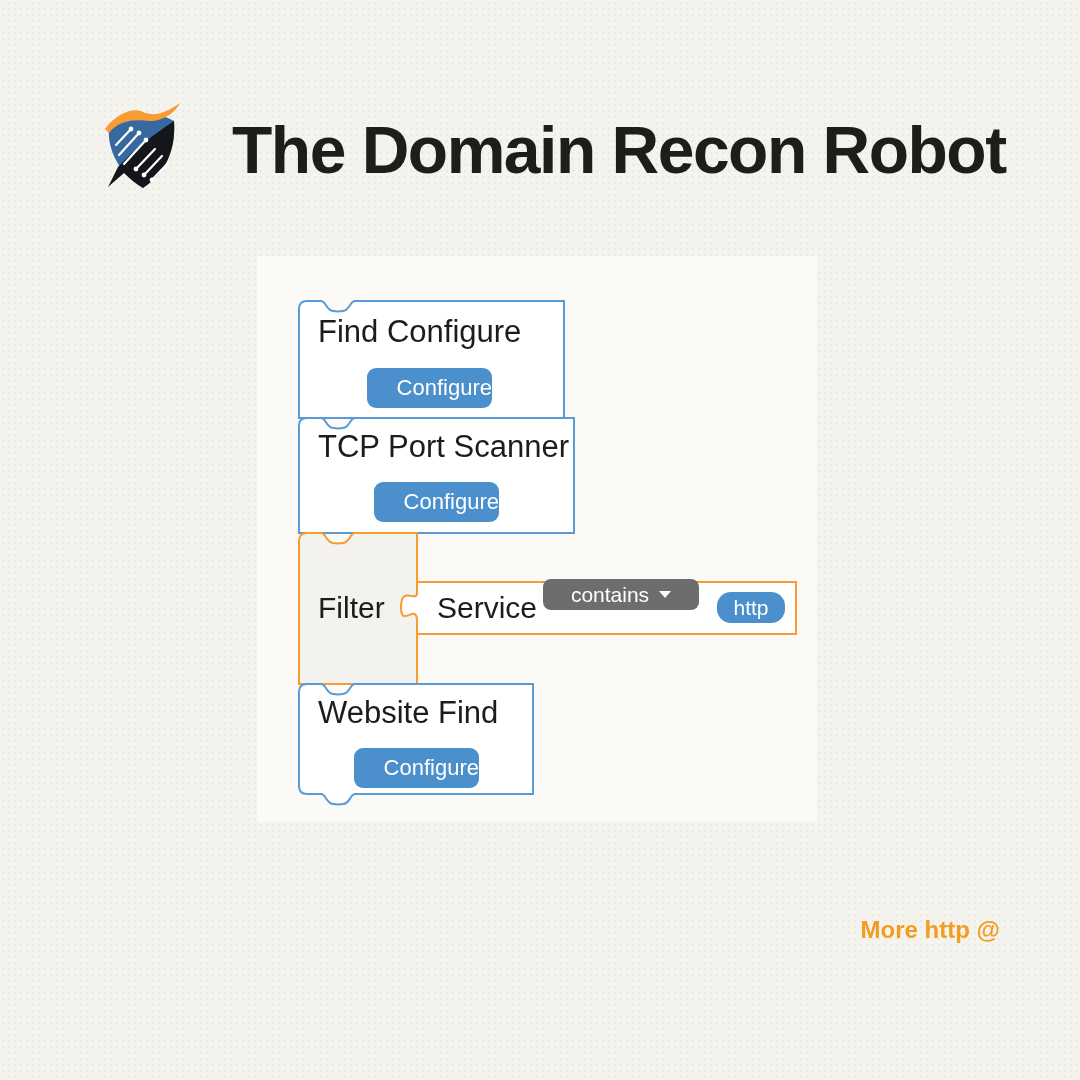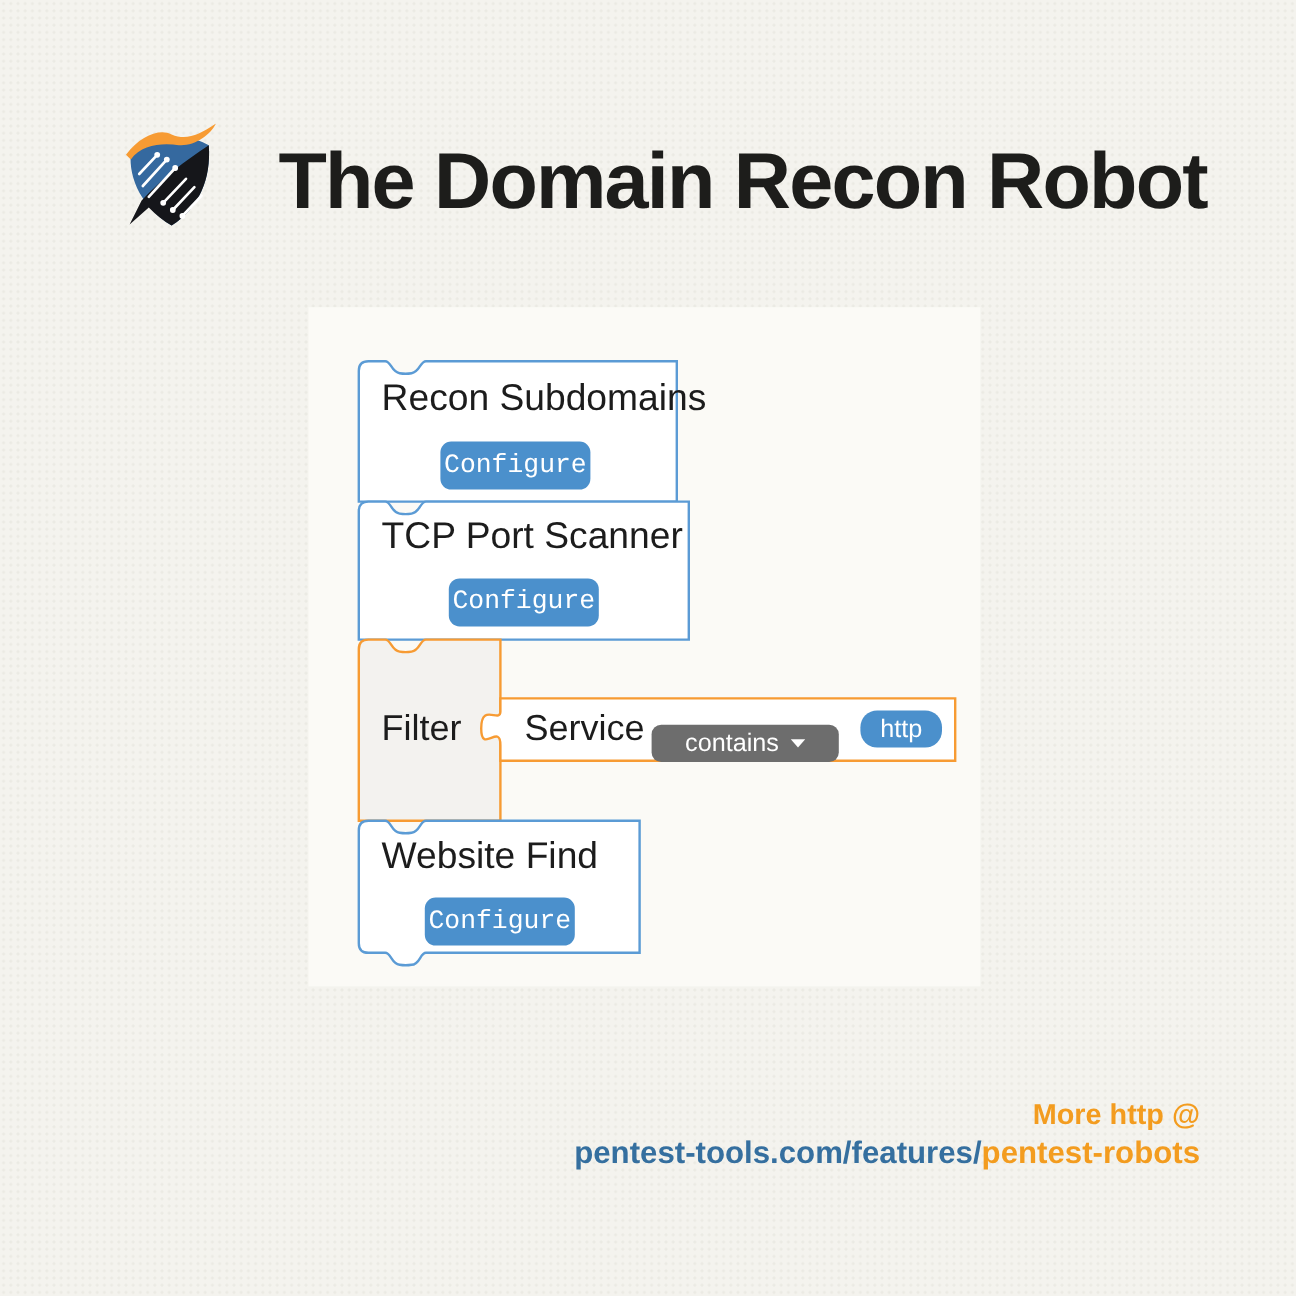--- a/index.html
+++ b/index.html
@@ -23,21 +23,21 @@
     font-size:66px;font-weight:700;letter-spacing:-1.5px;
     color:#1d1d1b;white-space:nowrap;
   }
   .blocks-svg{position:absolute;left:296px;top:298px;width:510px;height:512px;}
   .blk-label{
     position:absolute;font-size:31px;color:#1c1c1c;white-space:nowrap;line-height:1;
   }
   .cfg-btn{
     position:absolute;width:125px;height:40px;border-radius:9px;
     background:#4b90cc;color:#fff;font-size:22px;line-height:40px;
-    text-align:center;border:0;font-family:Liberation Mono, monospace;
+    text-align:right;border:0;font-family:Liberation Sans, sans-serif;
     padding:0;cursor:pointer;
   }
   .pill{
     position:absolute;height:31px;border-radius:8px;line-height:31px;
     color:#fff;font-size:21px;text-align:center;box-sizing:border-box;
   }
   .pill.gray{background:#6d6d6d;width:156px;display:flex;align-items:center;justify-content:center;gap:10px;}
   .pill.blue{background:#4b90cc;width:68px;}
   .caret{
     width:0;height:0;border-left:6px solid transparent;border-right:6px solid transparent;
@@ -94,40 +94,37 @@
 
     <path d="M3 128 Q3 120 11 120 H25 c5 0 5 9 12 10 c3 .5 7 .5 10 0 c7 -1 7 -10 12 -10 H278 V235 H3 Z" fill="#ffffff" stroke="#5b9bd5" stroke-width="2"></path>
 
     <path d="M3 243 Q3 235 11 235 H25 c5 0 5 9 12 10 c3 .5 7 .5 10 0 c7 -1 7 -10 12 -10 H121 V386 H3 Z" fill="#f3f2ef" stroke="#f79b33" stroke-width="2"></path>
 
     <path d="M3 394 Q3 386 11 386 H25 c5 0 5 9 12 10 c3 .5 7 .5 10 0 c7 -1 7 -10 12 -10 H237 V496 H59 c-5 0 -5 10 -12 10 c-3 .5 -7 .5 -10 0 c-7 -1 -7 -10 -12 -10 H11 Q3 496 3 488 Z" fill="#ffffff" stroke="#5b9bd5" stroke-width="2"></path>
 
     <path d="M121 284 V295 c0 10 -16 -8 -16 14 s16 -5 16 14 V336 H500 V284 Z" fill="#ffffff" stroke="#f79b33" stroke-width="2"></path>
   </svg>
 
-  <div class="blk-label" style="left:318px;top:316px;">Recon Subdomains</div>
+  <div class="blk-label" style="left:318px;top:316px;">Find Configure</div>
   <button class="cfg-btn" style="left:367px;top:368px;">Configure</button>
 
   <div class="blk-label" style="left:318px;top:431px;">TCP Port Scanner</div>
   <button class="cfg-btn" style="left:374px;top:482px;">Configure</button>
 
   <div class="blk-label" style="left:318px;top:593px;font-size:30px;">Filter</div>
 
   <div class="blk-label" style="left:437px;top:593px;font-size:30px;">Service</div>
 
-  <div class="pill gray" style="left:543px;top:604px;">
+  <div class="pill gray" style="left:543px;top:579px;">
     <span>contains</span>
     <span class="caret"></span>
   </div>
 
   <div class="pill blue" style="left:717px;top:592px;border-radius:14px;">http</div>
 
   <div class="blk-label" style="left:318px;top:697px;">Website Find</div>
   <button class="cfg-btn" style="left:354px;top:748px;">Configure</button>
 
   <div class="footer">
     <div class="line1">More http @</div>
-    <div class="line2">
-      <span class="url-base">pentest-tools.com/features/</span><span class="url-hl">pentest-robots</span>
-    </div>
   </div>
 
 </div>
 
 </body></html>

